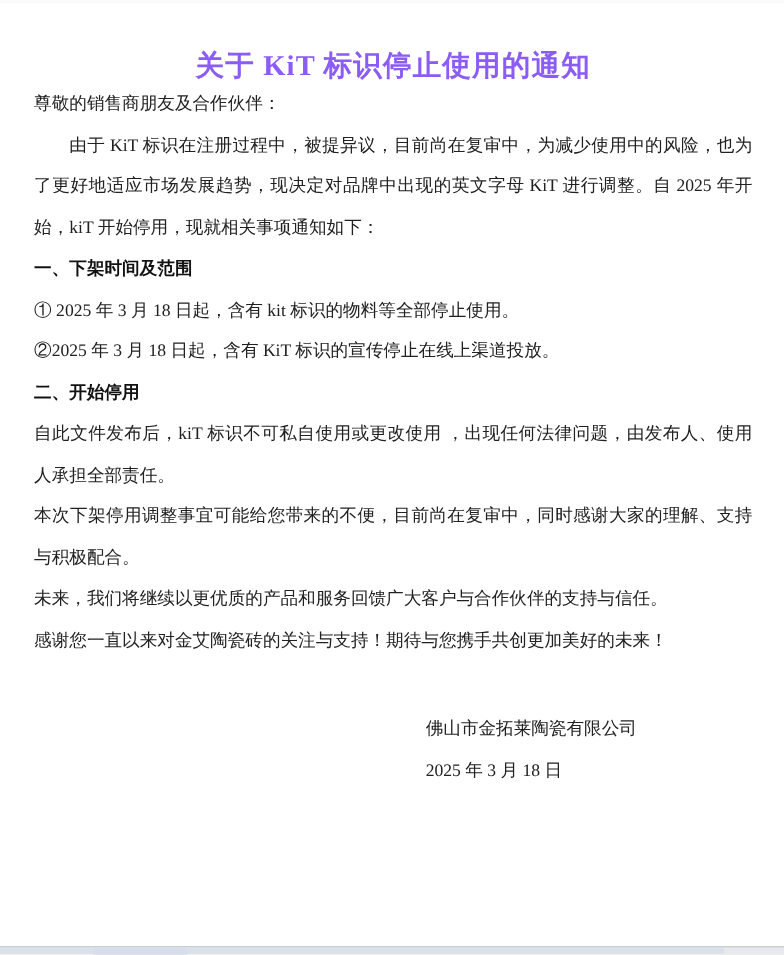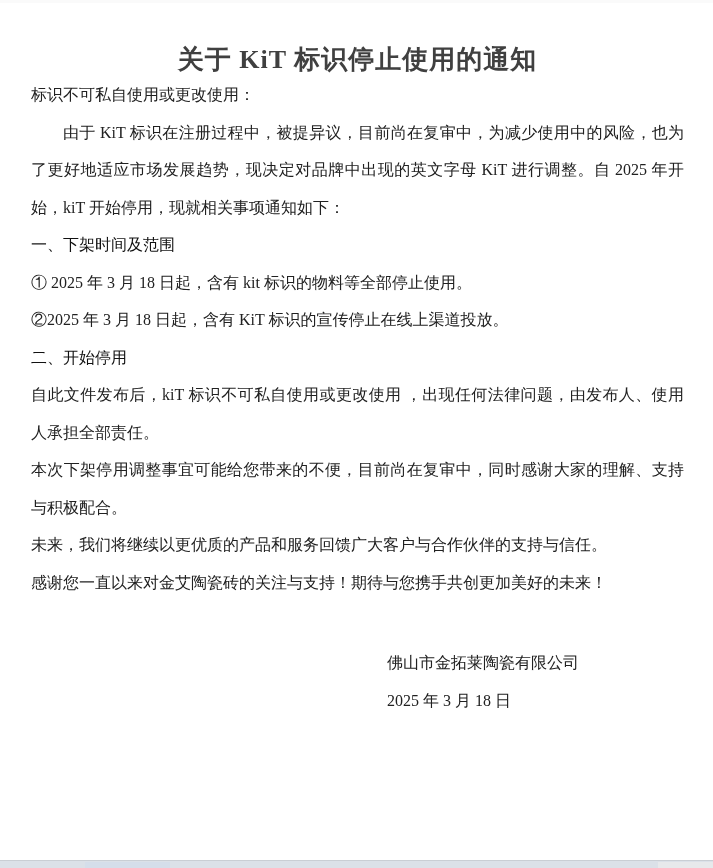--- a/index.html
+++ b/index.html
@@ -28,32 +28,32 @@
     font-size: 16px;
     line-height: 37.5px;
     text-align: justify;
   }
   .doc-title {
     font-size: 26px;
     line-height: 32px;
     font-weight: 700;
     letter-spacing: 1px;
     text-align: center;
-    color: #404040;
+    color: #8b5cf6;
     margin: 0;
   }
   .salutation {
     margin: 44px 0 0 0;
   }
   .para { margin: 0; }
   .indent { text-indent: 2em; }
   .heading {
     margin: 0;
     font-size: 16px;
-    font-weight: 400;
+    font-weight: 700;
     line-height: 37.5px;
     color: #111111;
     text-align: left;
   }
   .signature-block {
     width: 280px;
     margin: 43px 17px 0 auto;
     text-align: left;
   }
   .sig-line { margin: 0; }
@@ -77,21 +77,21 @@
 </style>
 </head>
 <body>
 
 <div class="page">
   <div class="top-strip"></div>
 
   <div class="content">
     <h1 class="doc-title">关于 KiT 标识停止使用的通知</h1>
 
-    <p class="para salutation">标识不可私自使用或更改使用：</p>
+    <p class="para salutation">尊敬的销售商朋友及合作伙伴：</p>
 
     <p class="para indent">由于 KiT 标识在注册过程中，被提异议，目前尚在复审中，为减少使用中的风险，也为了更好地适应市场发展趋势，现决定对品牌中出现的英文字母 KiT 进行调整。自 2025 年开始，kiT 开始停用，现就相关事项通知如下：</p>
 
     <h2 class="heading">一、下架时间及范围</h2>
     <p class="para">① 2025 年 3 月 18 日起，含有 kit 标识的物料等全部停止使用。</p>
     <p class="para">②2025 年 3 月 18 日起，含有 KiT 标识的宣传停止在线上渠道投放。</p>
 
     <h2 class="heading">二、开始停用</h2>
     <p class="para">自此文件发布后，kiT 标识不可私自使用或更改使用 ，出现任何法律问题，由发布人、使用人承担全部责任。</p>
     <p class="para">本次下架停用调整事宜可能给您带来的不便，目前尚在复审中，同时感谢大家的理解、支持与积极配合。</p>

